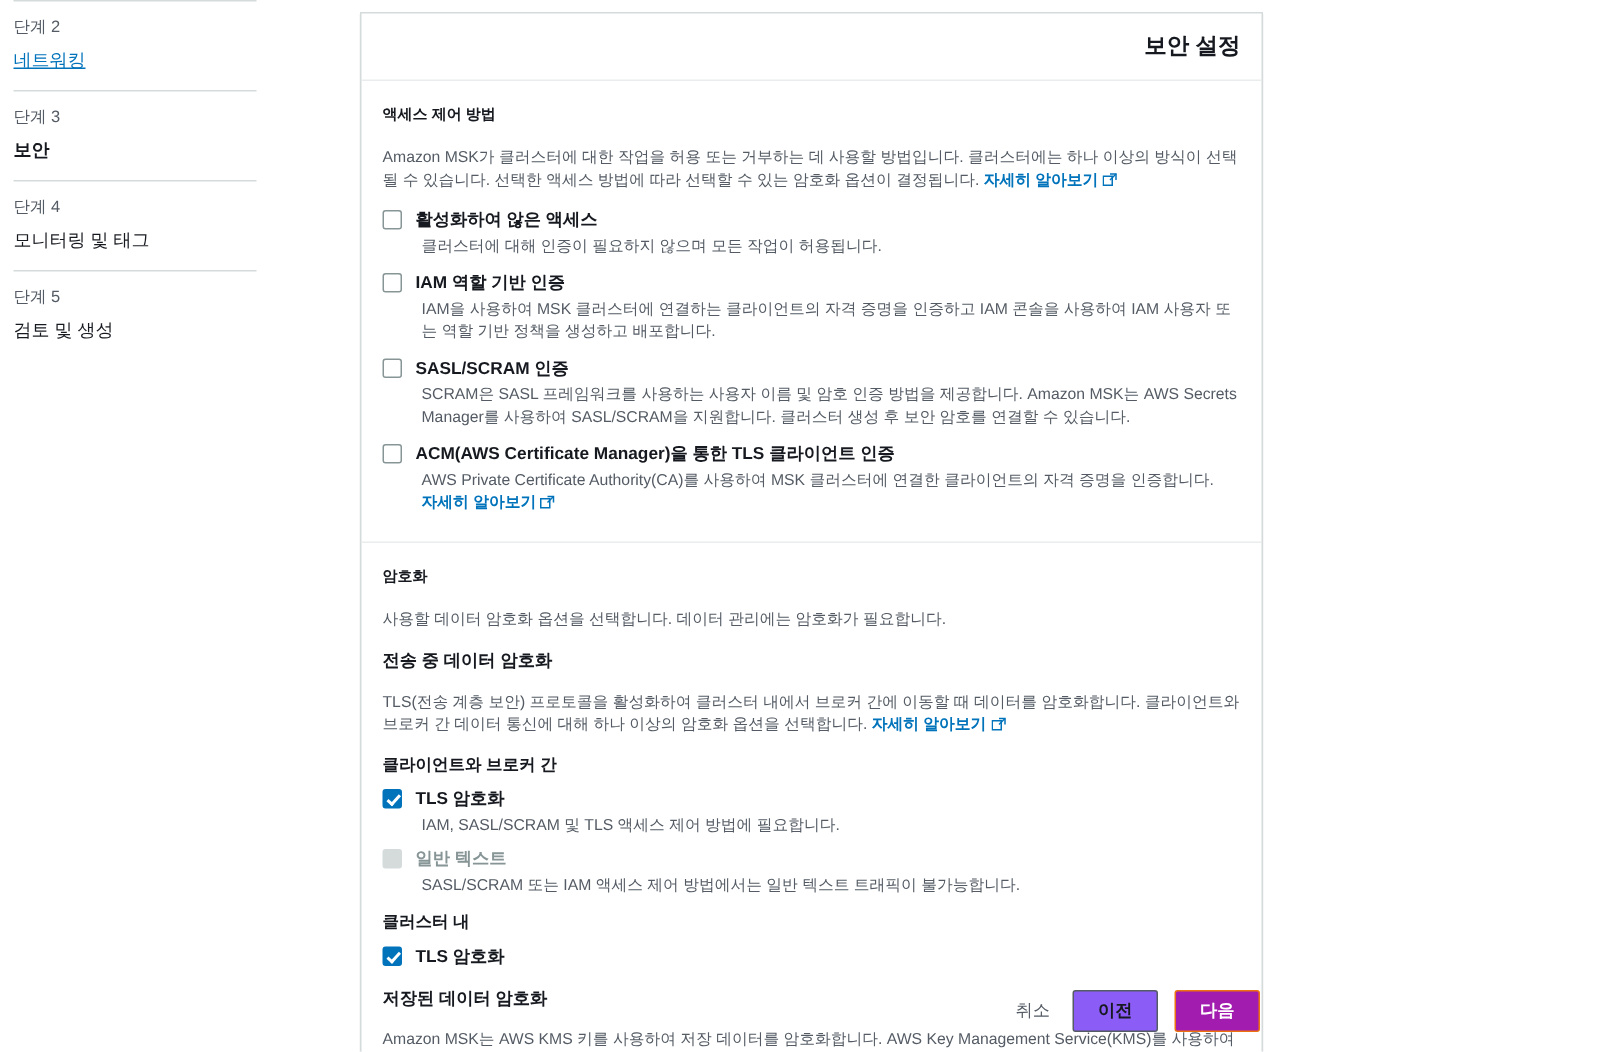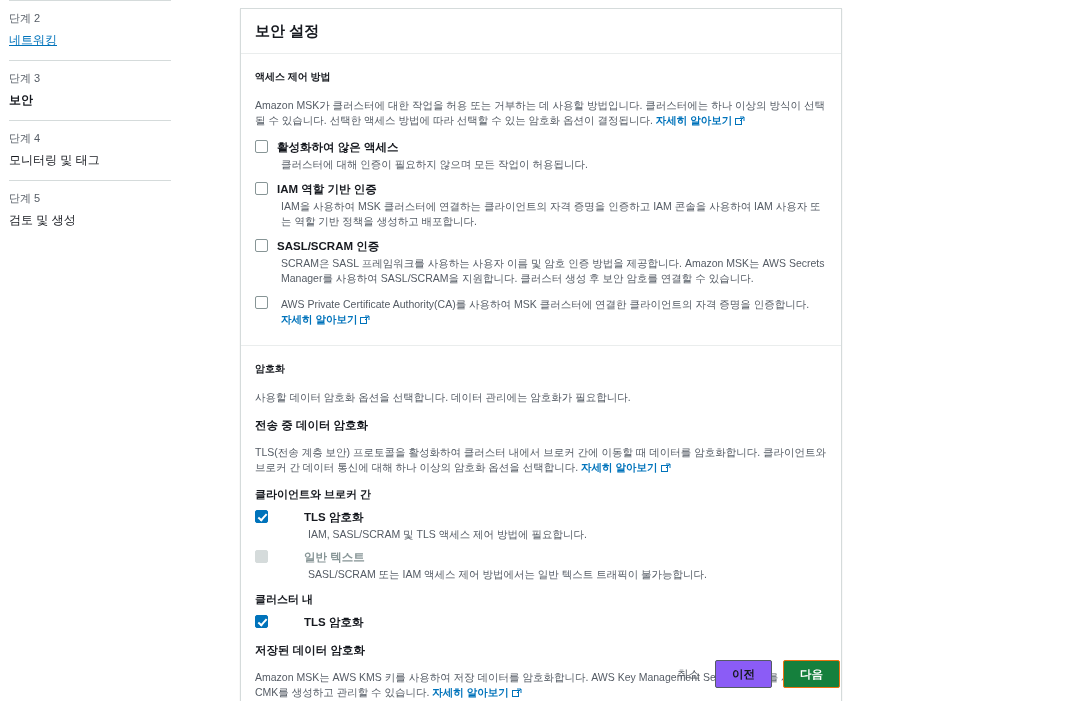--- a/index.html
+++ b/index.html
@@ -65,20 +65,21 @@
     left: 240px;
     top: 8px;
     width: 600px;
     background: #ffffff;
     border: 1px solid #d5dbdb;
     box-shadow: 0 1px 1px 0 rgba(0,28,36,.15);
   }
   .panel-header {
     padding: 12px 14px 12px 14px;
     border-bottom: 1px solid #eaeded;
+    text-align: right;
   }
   .panel-title {
     font-size: 15px;
     font-weight: bold;
     color: #16191f;
     line-height: 20px;
   }
   .panel-body {
     padding: 0 14px 18px 14px;
   }
@@ -129,21 +130,21 @@
     vertical-align: -2px;
     margin-left: 3px;
   }
 
   
   .opt-row {
     display: flex;
     align-items: flex-start;
     margin-top: 9px;
   }
-  .opt-row.tight { margin-top: 7px; gap: 27px; }
+  .opt-row.tight { margin-top: 7px; }
   .ctrl {
     flex: 0 0 auto;
     width: 13px;
     height: 13px;
     margin-top: 1px;
     margin-right: 9px;
     box-sizing: border-box;
   }
   .cb {
     border: 1px solid #879596;
@@ -236,21 +237,21 @@
   }
   .btn-normal {
     background: #8b5cf6;
     border: 1px solid #545b64;
     color: #16191f;
     font-weight: bold;
     min-width: 54px;
     text-align: center;
   }
   .btn-primary {
-    background: #15803d;
+    background: #a21caf;
     border: 1px solid #ec7211;
     color: #ffffff;
     font-weight: bold;
     min-width: 54px;
     text-align: center;
   }
 </style>
 </head>
 <body>
 
@@ -331,20 +332,21 @@
           <div class="ctrl cb"></div>
           <div class="opt-text">
             <div class="opt-label">SASL/SCRAM 인증</div>
             <div class="opt-desc">SCRAM은 SASL 프레임워크를 사용하는 사용자 이름 및 암호 인증 방법을 제공합니다. Amazon MSK는 AWS Secrets Manager를 사용하여 SASL/SCRAM을 지원합니다. 클러스터 생성 후 보안 암호를 연결할 수 있습니다.</div>
           </div>
         </div>
 
         <div class="opt-row">
           <div class="ctrl cb"></div>
           <div class="opt-text">
+            <div class="opt-label">ACM(AWS Certificate Manager)을 통한 TLS 클라이언트 인증</div>
             <div class="opt-desc">
               <span>AWS Private Certificate Authority(CA)를 사용하여 MSK 클러스터에 연결한 클라이언트의 자격 증명을 인증합니다.</span>
               <a class="learn-more" href="#"><span>자세히 알아보기</span></a><span class="ext-icon"><svg width="10" height="10" viewBox="0 0 10 10">
                     <rect x="0.5" y="2.5" width="6" height="6" fill="none" stroke="#0073bb"></rect>
                     <path d="M5 1h4v4" fill="none" stroke="#0073bb"></path>
                     <path d="M9 1L5 5" stroke="#0073bb"></path>
                   </svg></span>
             </div>
           </div>
         </div>

